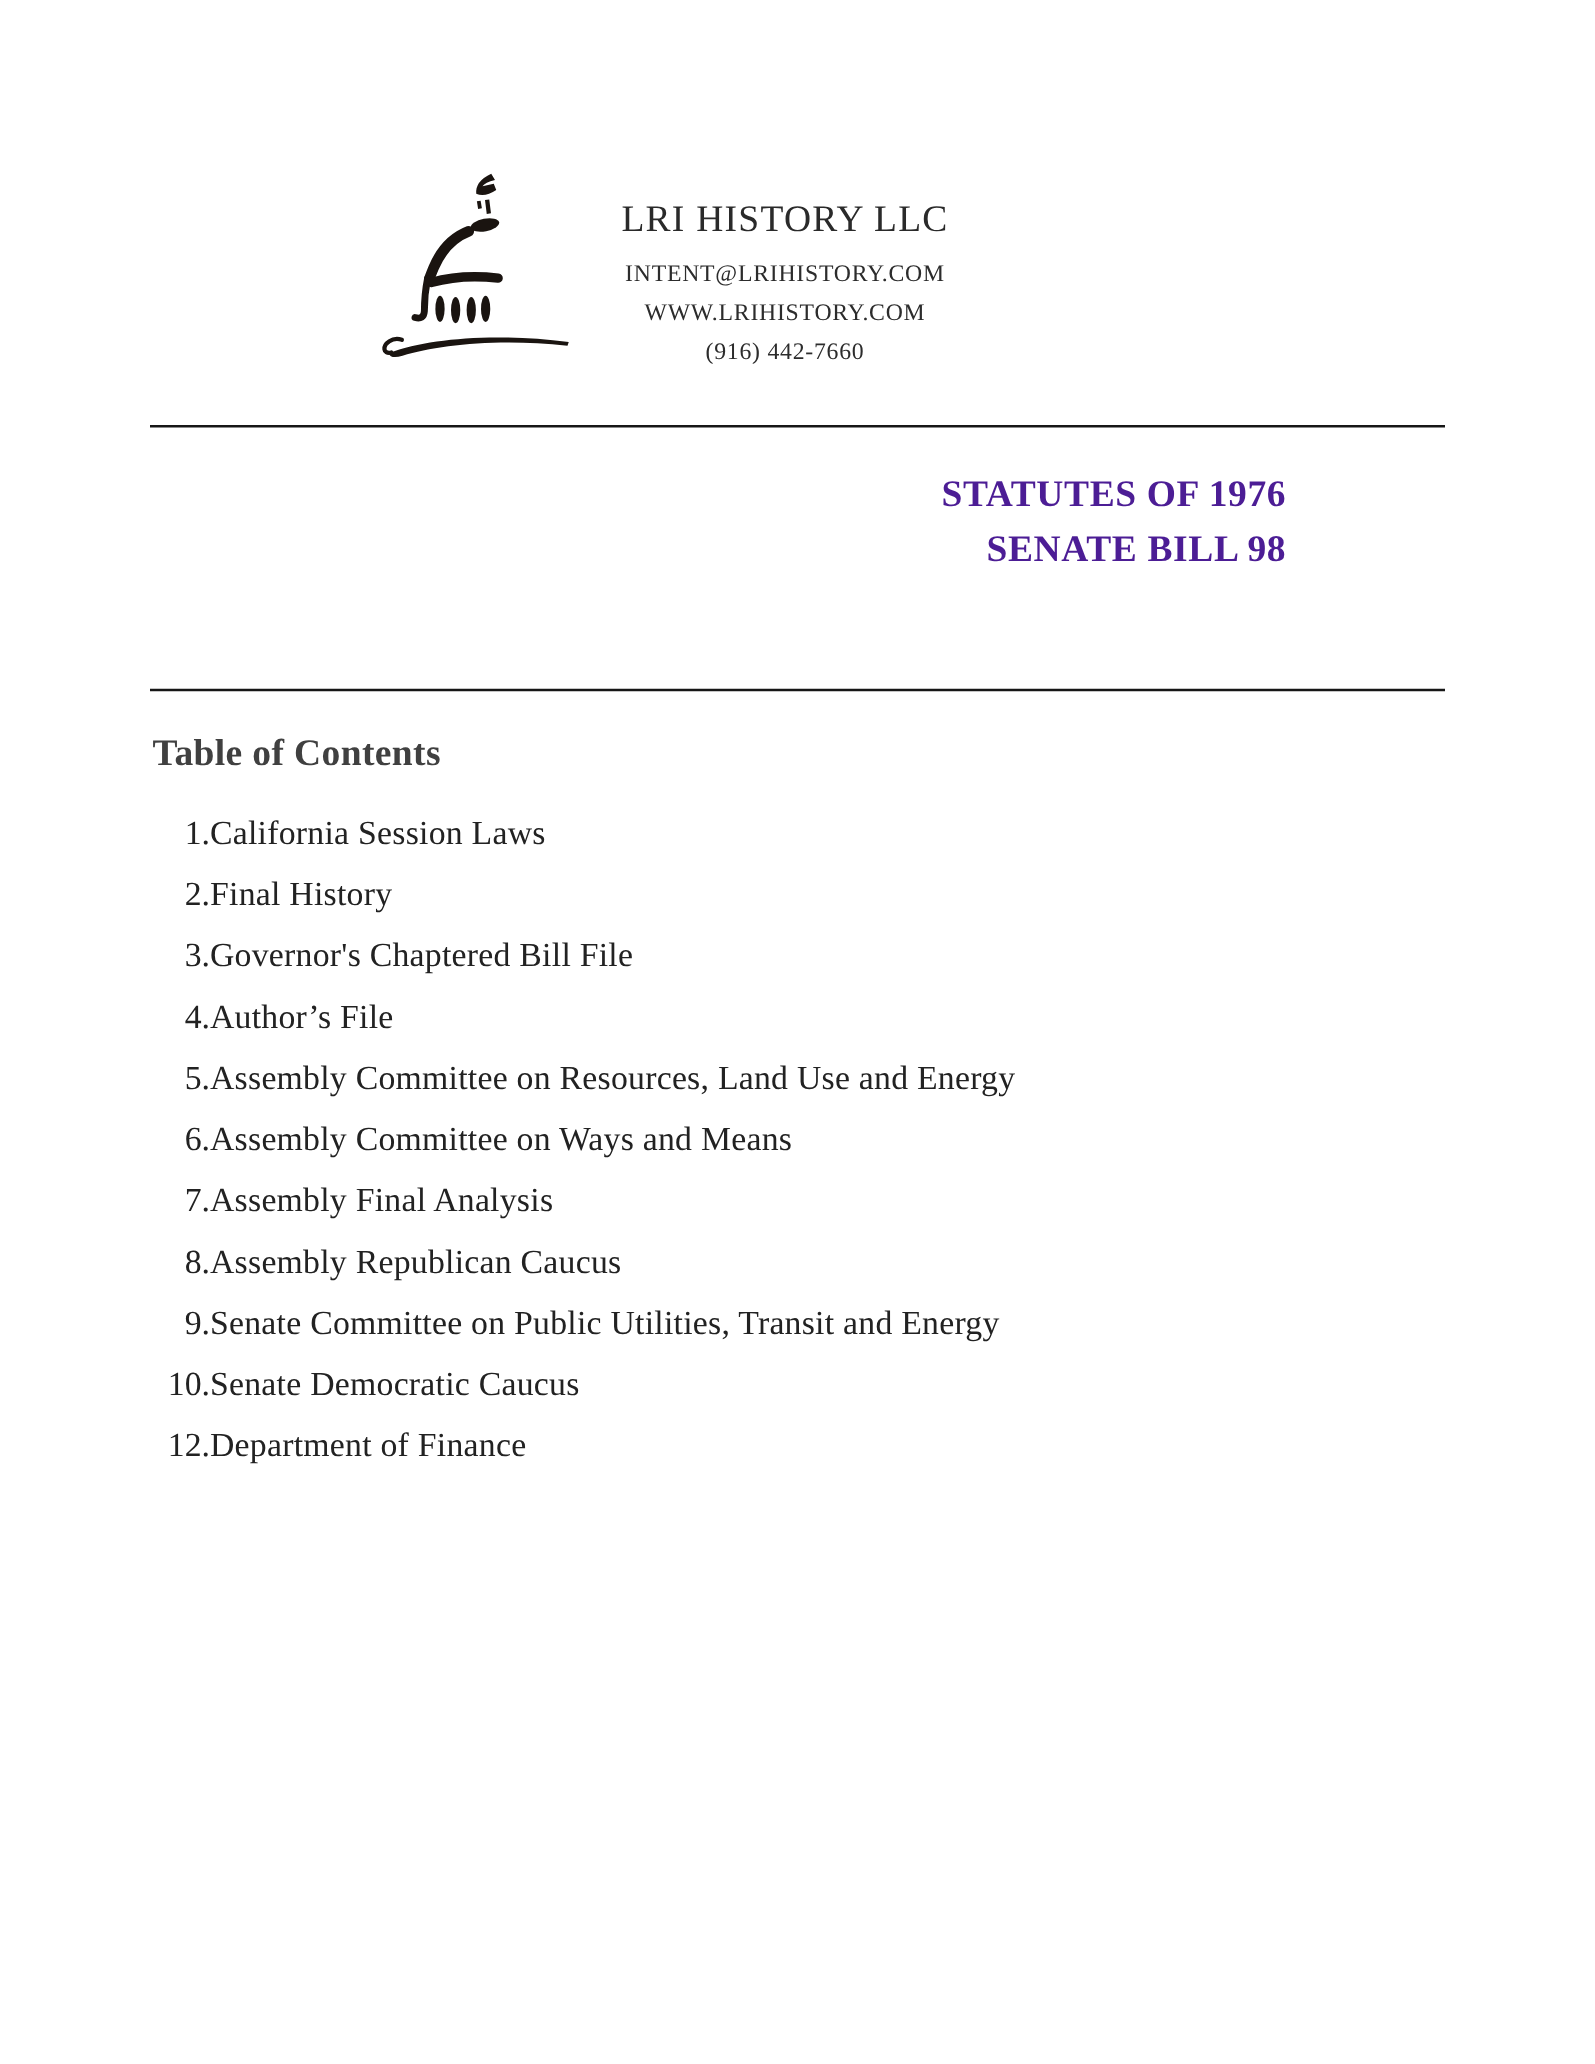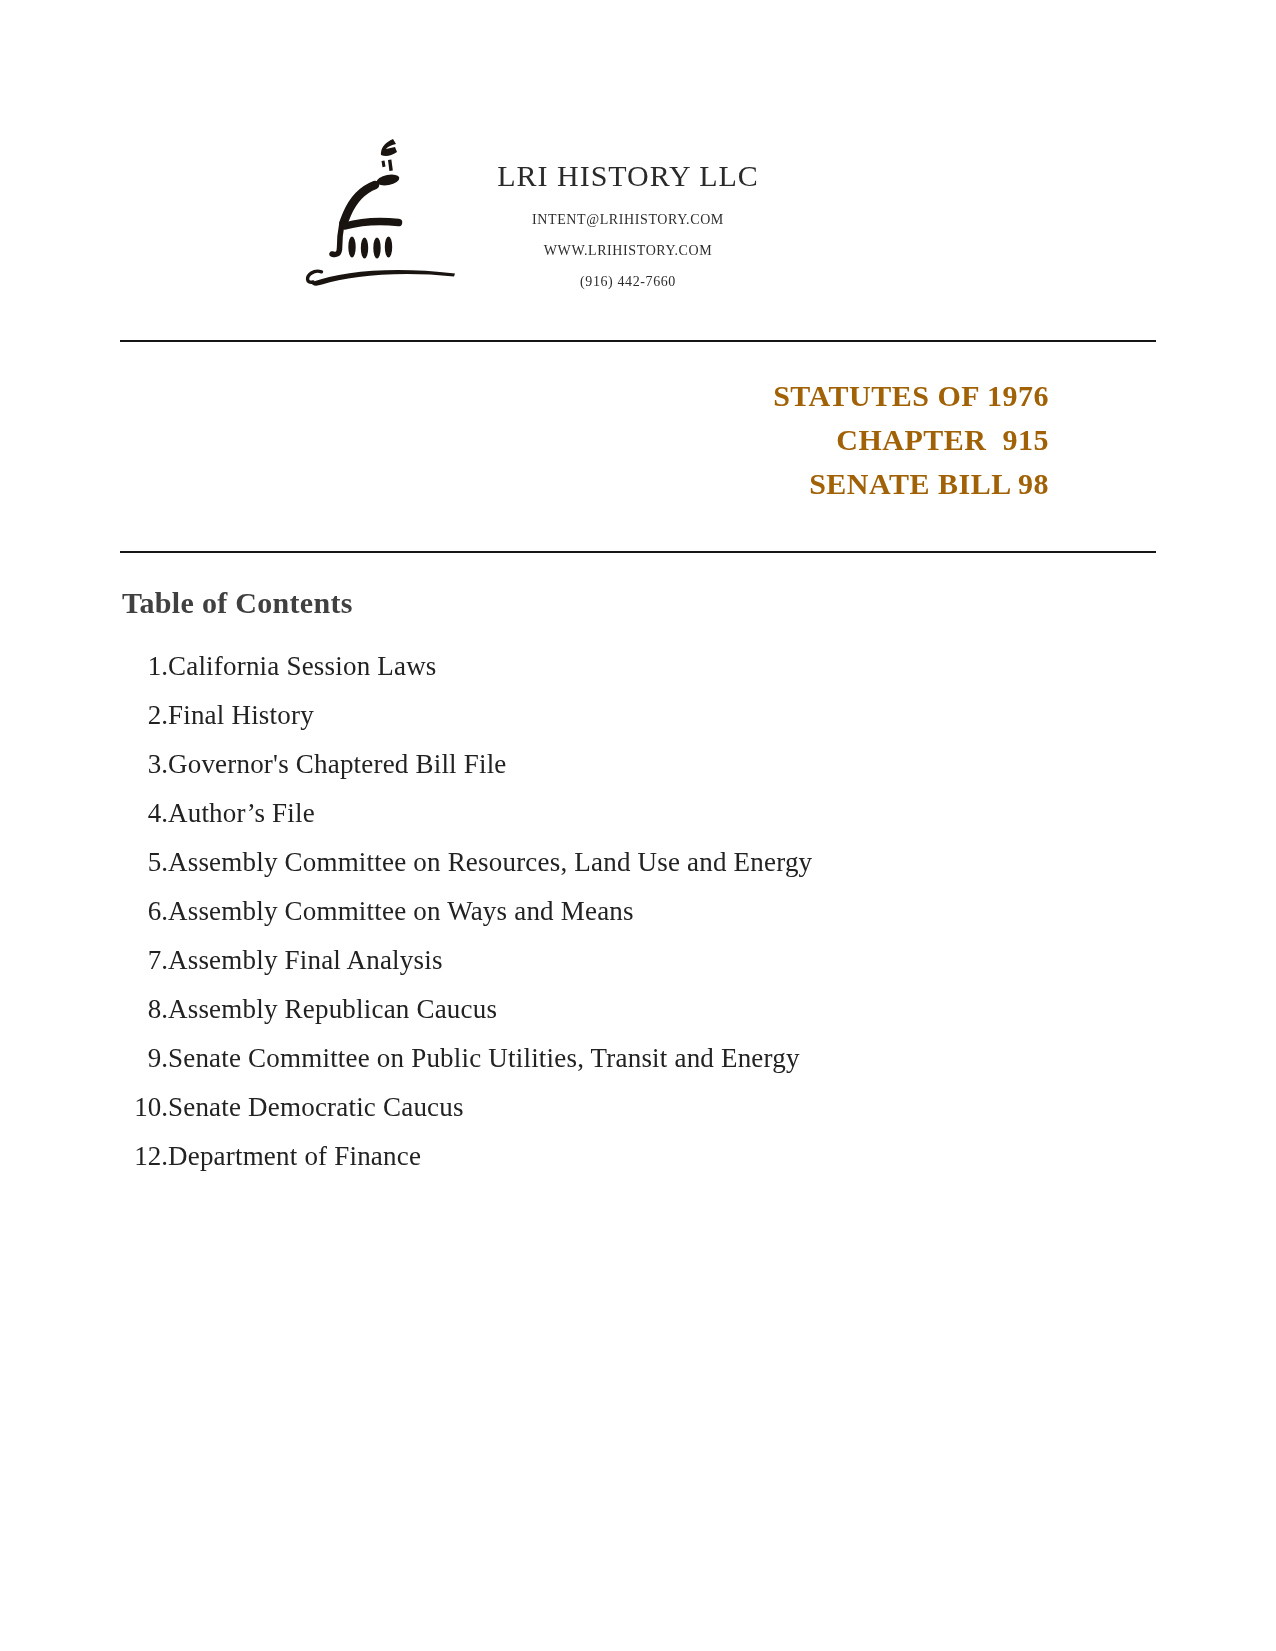--- a/index.html
+++ b/index.html
@@ -30,21 +30,21 @@
   }
   .company-name {
     font-size: 30px;
     line-height: 36px;
     letter-spacing: 1px;
     color: #2a2a2a;
     margin-bottom: 10px;
     white-space: pre;
   }
   .contact-line {
-    font-size: 14px;
+    font-size: 19px;
     line-height: 31px;
     letter-spacing: 0.6px;
     color: #2c2c2c;
     white-space: pre;
   }
 
   
   .rule {
     position: absolute;
     left: 120px;
@@ -52,27 +52,27 @@
     height: 2px;
     background: #161616;
   }
   .rule-1 { top: 340px; }
   .rule-2 { top: 551px; }
 
   
   .statute-block {
     position: absolute;
     top: 374px;
-    right: 227px;
+    right: 247px;
     text-align: right;
     font-weight: bold;
     font-size: 30px;
     line-height: 44px;
     letter-spacing: 0.5px;
-    color: #a16207;
+    color: #4c1d95;
   }
   .statute-line { white-space: pre; }
 
   
   .toc-title {
     position: absolute;
     left: 122px; top: 586px;
     font-size: 30px;
     font-weight: bold;
     letter-spacing: 0.3px;
@@ -145,21 +145,20 @@
     <div class="contact-line">INTENT@LRIHISTORY.COM</div>
     <div class="contact-line">WWW.LRIHISTORY.COM</div>
     <div class="contact-line">(916) 442-7660</div>
   </div>
 
   <div class="rule rule-1"></div>
   <div class="rule rule-2"></div>
 
   <div class="statute-block">
     <div class="statute-line">STATUTES OF 1976</div>
-    <div class="statute-line">CHAPTER  915</div>
     <div class="statute-line">SENATE BILL 98</div>
   </div>
 
   <div class="toc-title">Table of Contents</div>
   <ol class="toc-list">
       <li class="toc-item">
         <span class="toc-num">1.</span>
         <span class="toc-label">California Session Laws</span>
       </li>
       <li class="toc-item">

